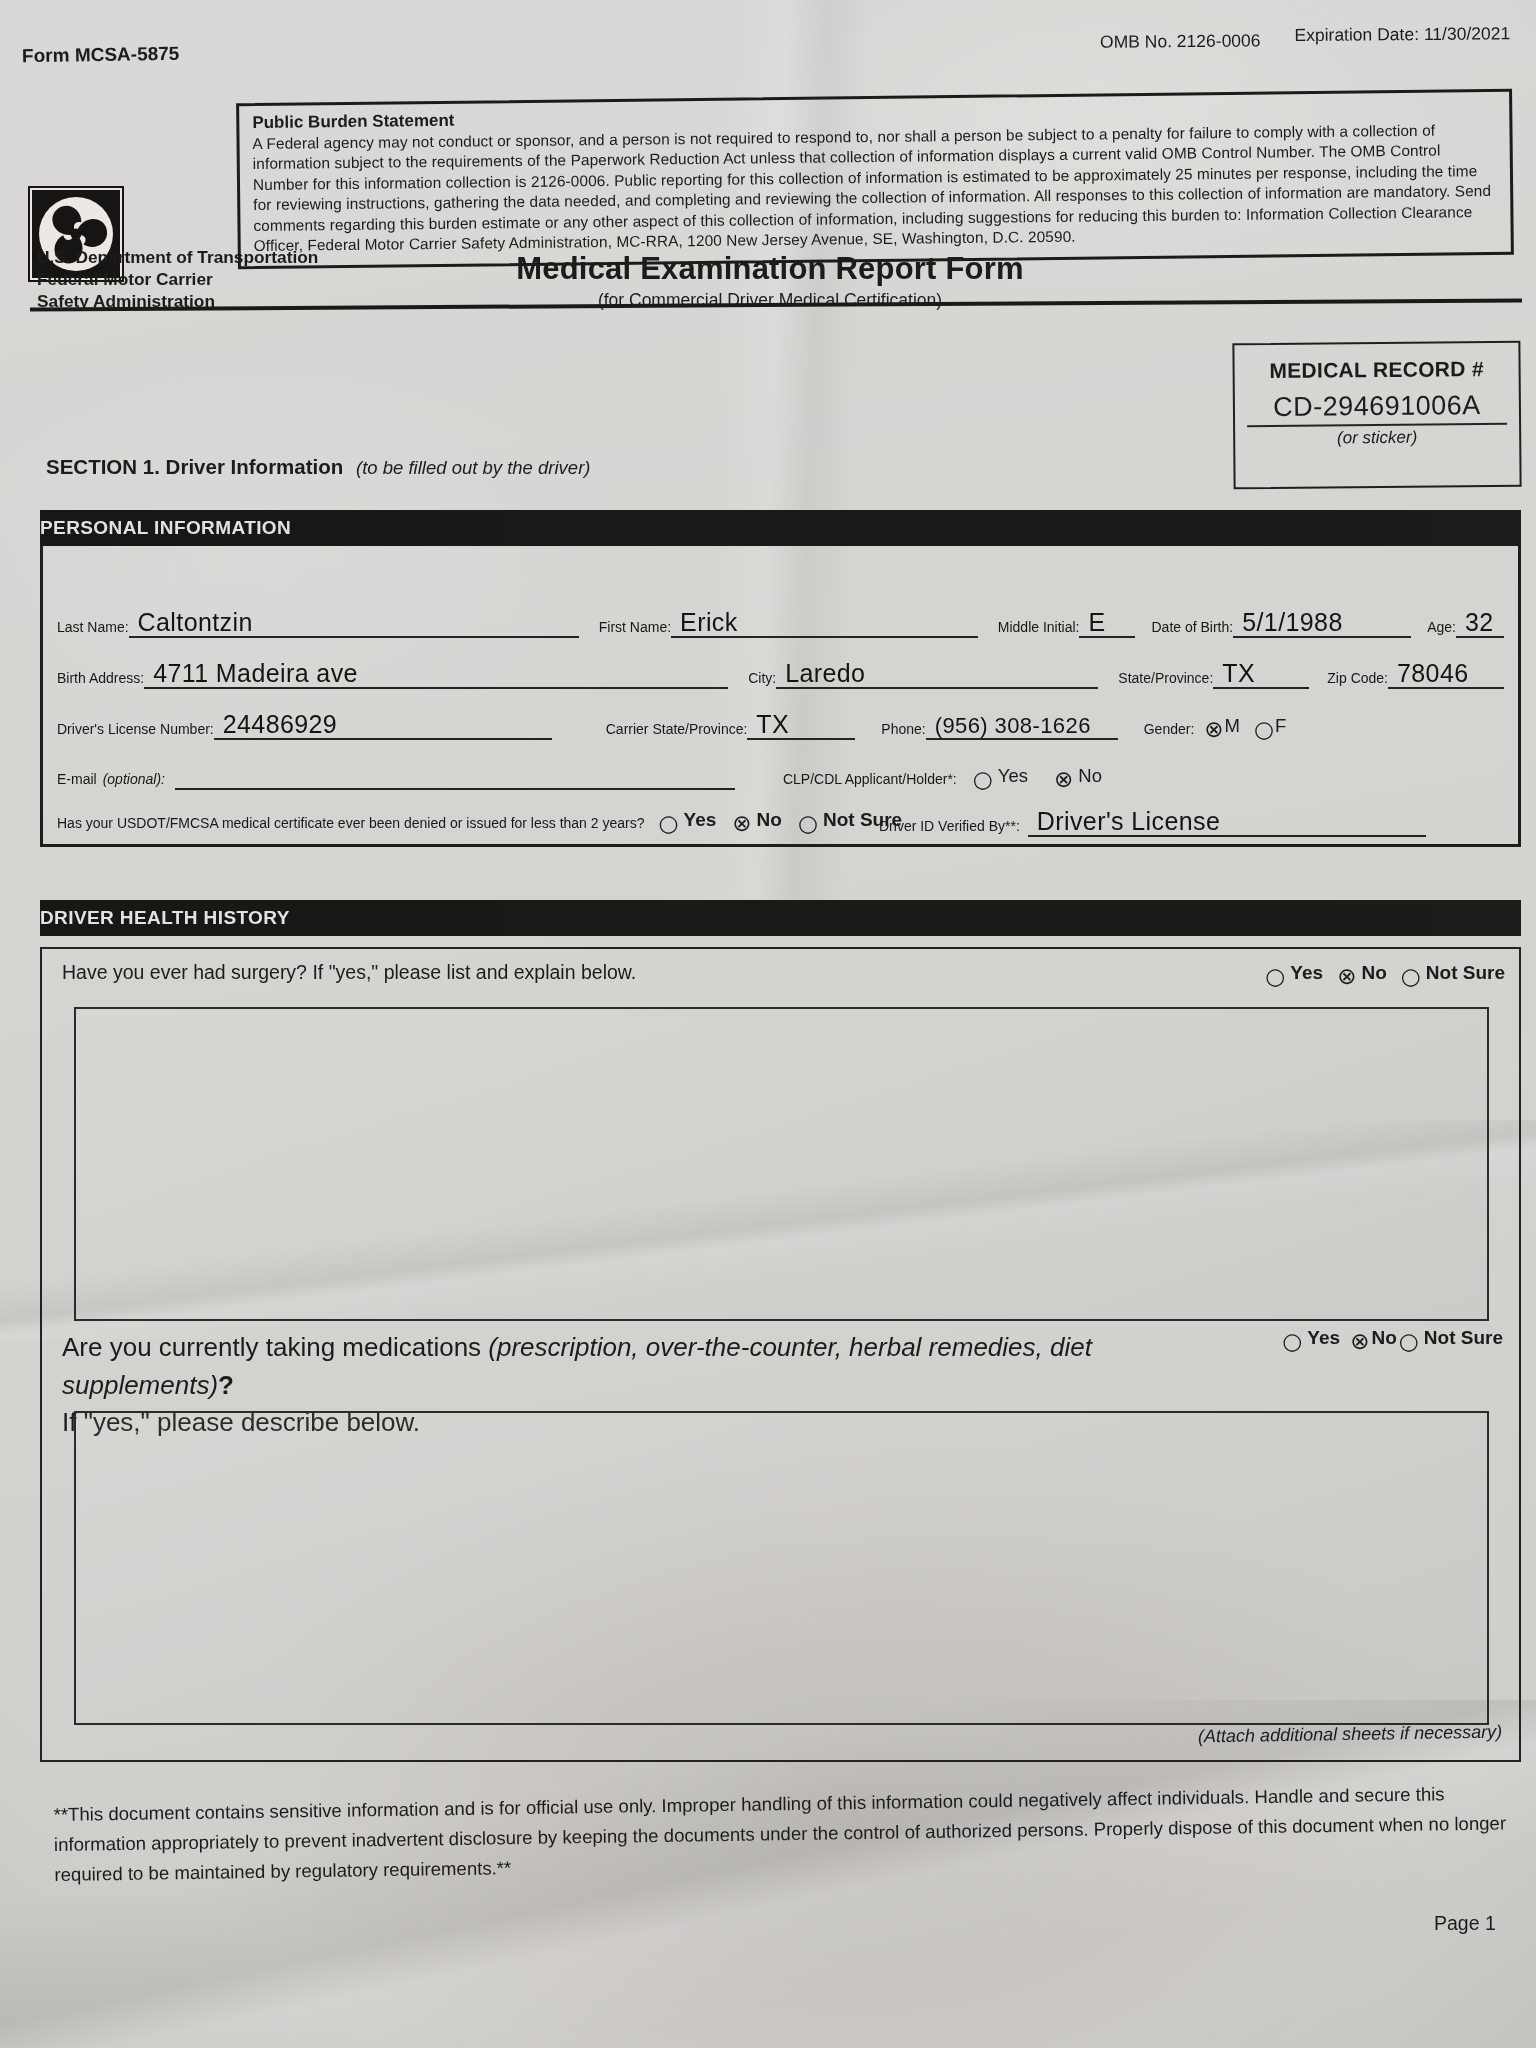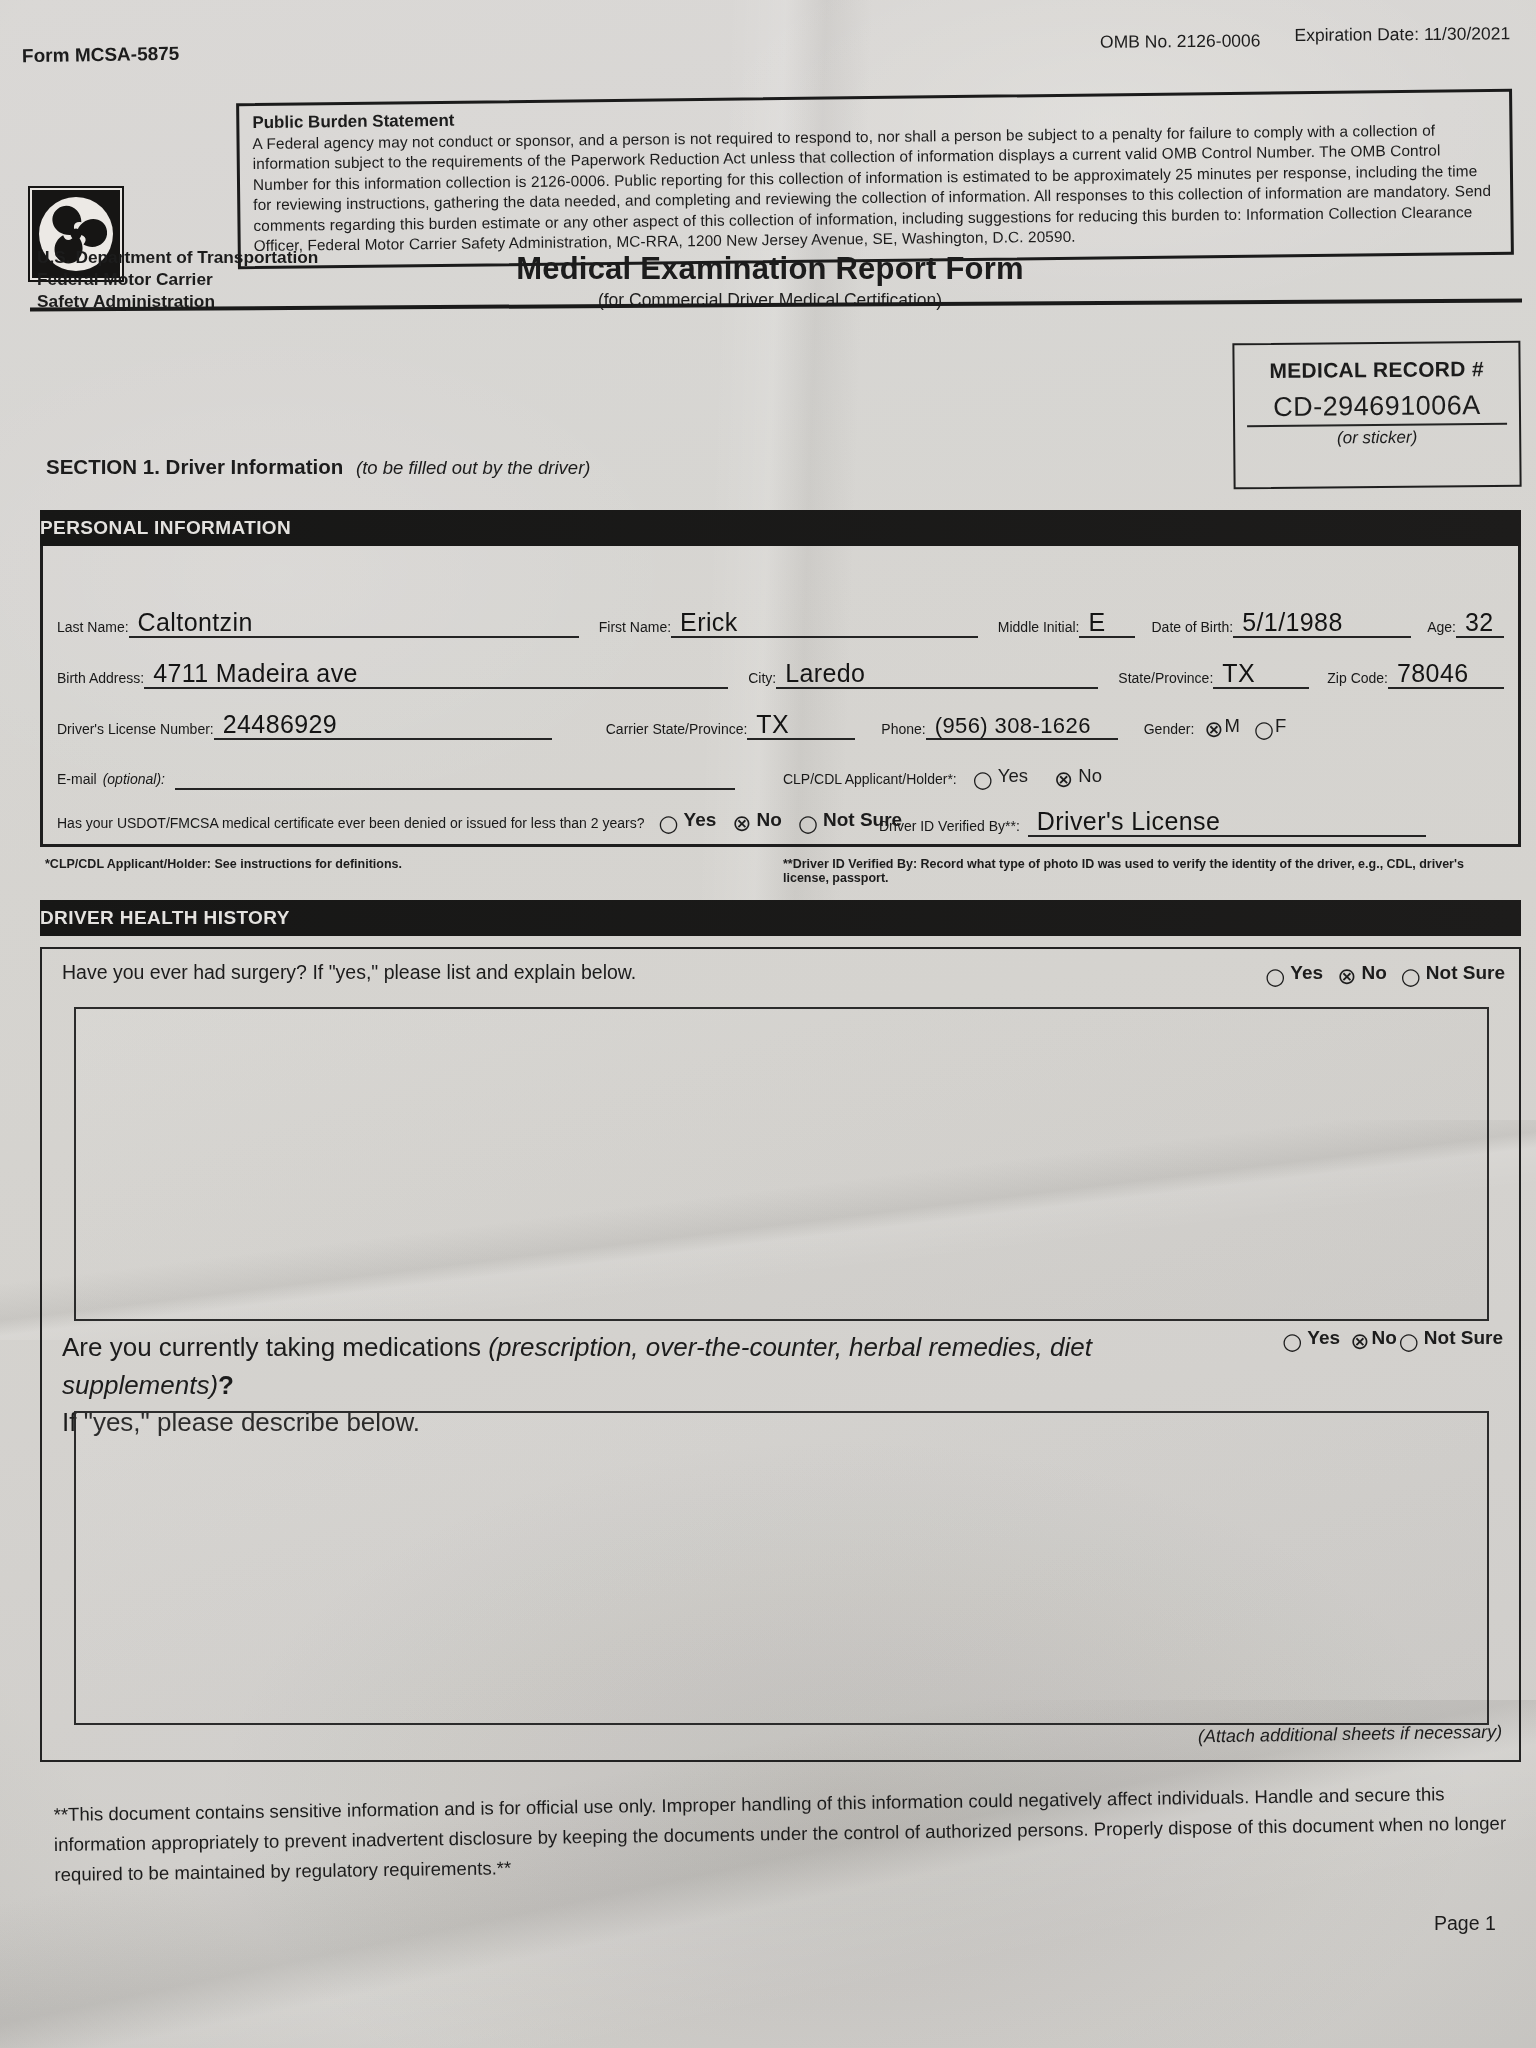--- a/index.html
+++ b/index.html
@@ -261,24 +261,20 @@
         <span class="mark">⊗</span>
         <span class="olabel">No</span>
       </span>
       <span class="optgroup" style="margin-left:16px">
         <span class="mark">○</span>
         <span class="olabel">Not Sure</span>
       </span>
     </div>
   </div>
 
-  <div class="footnotes">
-    <span>*CLP/CDL Applicant/Holder: See instructions for definitions.</span>
-    <span class="footnote-right">**Driver ID Verified By: Record what type of photo ID was used to verify the identity of the driver, e.g., CDL, driver's license, passport.</span>
-  </div>
 
   <div class="bar health-bar">DRIVER HEALTH HISTORY</div>
 
   <div class="hbox">
     <div class="hq-row">
       <span class="hq">Have you ever had surgery? If "yes," please list and explain below.</span>
       <span class="hq-opts bold">
         <span class="optgroup">
           <span class="mark">○</span>
           <span class="olabel">Yes</span>

